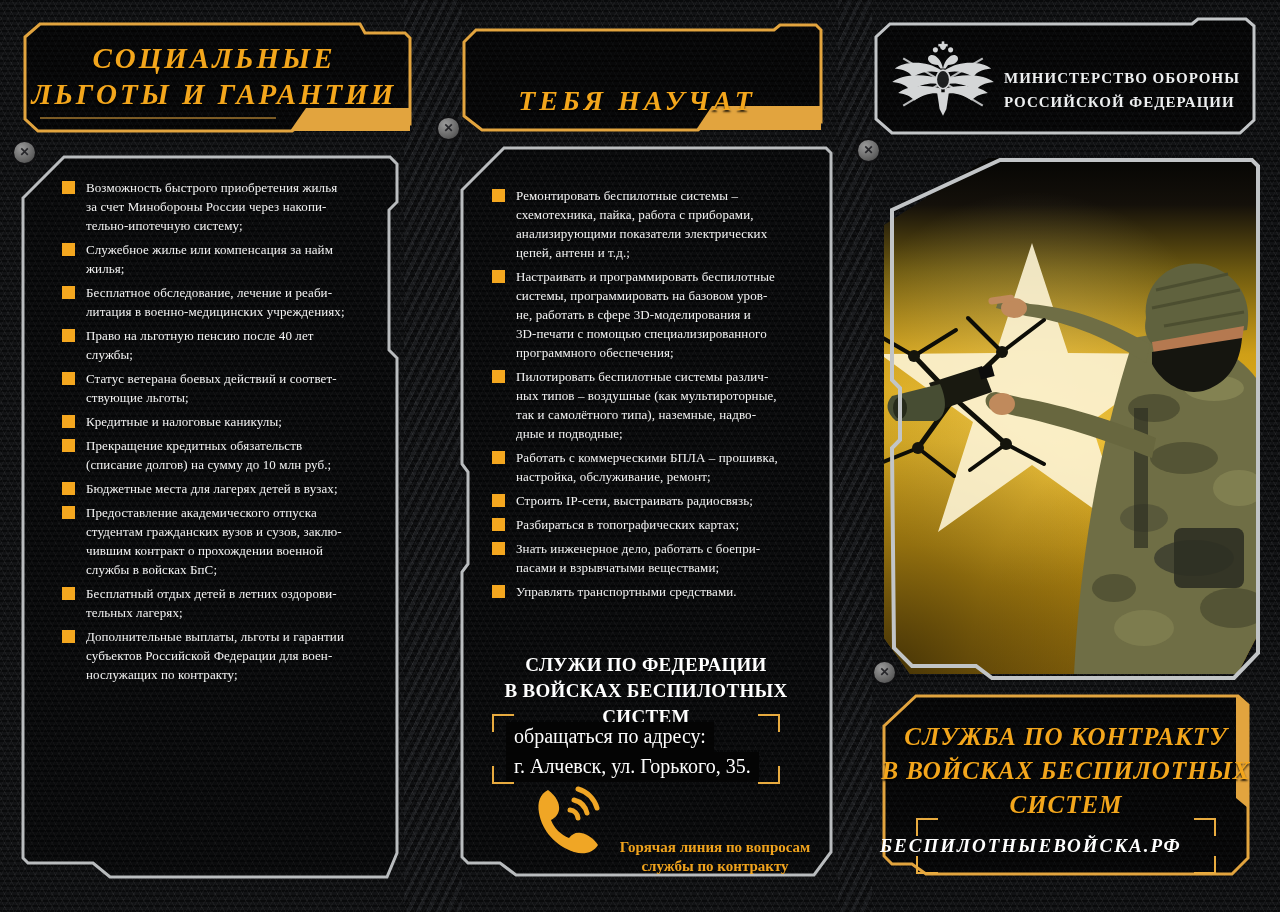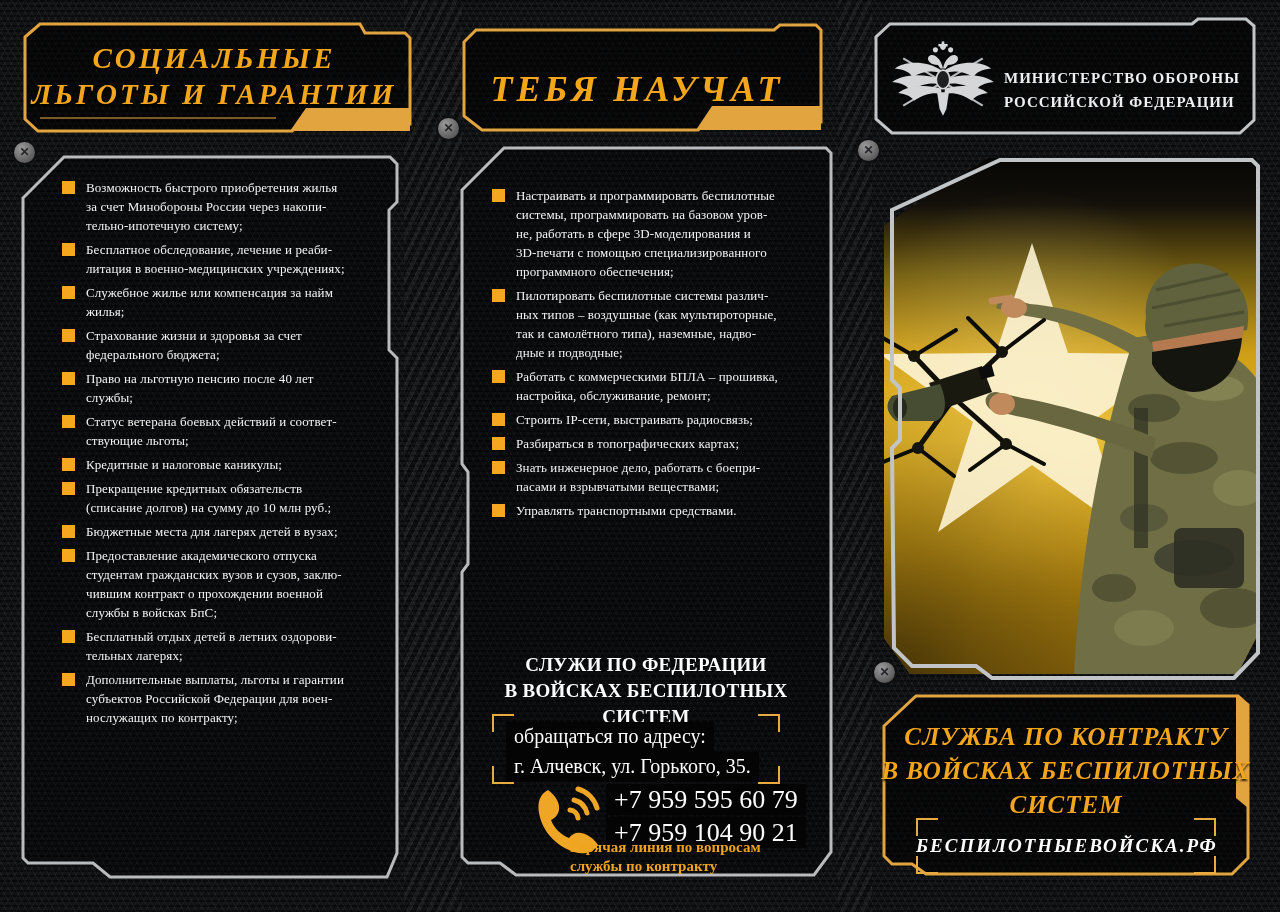--- a/index.html
+++ b/index.html
@@ -30,21 +30,21 @@
     line-height:25px;padding:2px 8px 3px 8px;white-space:nowrap;}
   .brk{position:absolute;pointer-events:none;}
   .brk i{position:absolute;width:20px;height:16px;border:0 solid #e8ab3f;}
   .brk .tl{left:0;top:0;border-left-width:2px;border-top-width:2px;}
   .brk .tr{right:0;top:0;border-right-width:2px;border-top-width:2px;}
   .brk .bl{left:0;bottom:0;border-left-width:2px;border-bottom-width:2px;}
   .brk .br{right:0;bottom:0;border-right-width:2px;border-bottom-width:2px;}
   .phones{position:absolute;}
   .phones .pline{display:block;background:#040404;color:#fdfdfd;font-size:26px;
     line-height:29px;padding:1px 8px;white-space:nowrap;margin-bottom:2px;width:max-content;}
-  .hotline{position:absolute;color:#f0a31d;font-weight:bold;
+  .hotline{position:absolute;text-align:center;color:#f0a31d;font-weight:bold;
     font-size:15px;line-height:19px;white-space:pre-line;}
   .ministry{position:absolute;color:#edeff0;font-weight:bold;font-size:15px;
     line-height:24px;letter-spacing:1px;white-space:pre-line;margin-top:6px;}
   .rtitle{position:absolute;text-align:center;color:#f3a61c;font-weight:bold;font-style:italic;
     font-size:25px;line-height:34px;white-space:pre-line;letter-spacing:1px;
     text-shadow:0 2px 2px rgba(0,0,0,.8);}
   .website{position:absolute;text-align:center;color:#ffffff;font-weight:bold;font-style:italic;
     font-size:19px;letter-spacing:2px;line-height:56px;white-space:nowrap;}
   .photo{position:absolute;left:884px;top:158px;width:372px;height:516px;
     background:
@@ -79,35 +79,30 @@
 
       <li>
         <span class="sq"></span>
         <span class="t">Возможность быстрого приобретения жилья
 за счет Минобороны России через накопи-
 тельно-ипотечную систему;</span>
       </li>
 
       <li>
         <span class="sq"></span>
+        <span class="t">Служебное жилье или компенсация за найм
+жилья;</span>
+      </li>
+
+      <li>
+        <span class="sq"></span>
         <span class="t">Бесплатное обследование, лечение и реаби-
 литация в военно-медицинских учреждениях;</span>
       </li>
 
-      <li>
-        <span class="sq"></span>
-        <span class="t">Служебное жилье или компенсация за найм
-жилья;</span>
-      </li>
-
-      <li>
-        <span class="sq"></span>
-        <span class="t">Страхование жизни и здоровья за счет
-федерального бюджета;</span>
-      </li>
 
       <li>
         <span class="sq"></span>
         <span class="t">Право на льготную пенсию после 40 лет
 службы;</span>
       </li>
 
       <li>
         <span class="sq"></span>
         <span class="t">Статус ветерана боевых действий и соответ-
@@ -150,28 +145,35 @@
 субъектов Российской Федерации для воен-
 нослужащих по контракту;</span>
       </li>
 
     </ul>
 
   <svg class="frame" style="left:448px;top:24px;" width="378" height="120" viewBox="0 0 378 120">
     <path d="M 28 6 L 326 6 L 332 1 L 368 1 L 373 6 L 373 98 L 260 98 L 250 106 L 34 106 L 16 92 L 16 18 Z" fill="rgba(0,0,0,.55)" stroke="#e2a43e" stroke-width="3"></path>
     <polygon points="373,82 373,106 248,106 264,82" fill="#e2a43e"></polygon>
   </svg>
-  <div class="hdr" style="left:448px;top:72px;width:378px;font-size:36px;line-height:34px;letter-spacing:4px;">ТЕБЯ НАУЧАТ</div>
+  <div class="hdr" style="left:448px;top:84px;width:378px;font-size:28px;line-height:34px;letter-spacing:4px;">ТЕБЯ НАУЧАТ</div>
   <div class="screw" style="left:438px;top:118px;">✕</div>
 
   <svg class="frame" style="left:456px;top:142px;" width="380" height="740" viewBox="0 0 380 740">
     <path d="M 48 6 L 370 6 L 375 11 L 375 710 L 358 733 L 60 733 L 44 721 L 12 721 L 6 715 L 6 430 L 12 422 L 12 330 L 6 322 L 6 48 Z" fill="rgba(0,0,0,.35)" stroke="#b9bcbe" stroke-width="3"></path>
   </svg>
   <ul class="list" style="left:492px;top:186px;width:330px;">
 
+      <li>
+        <span class="sq"></span>
+        <span class="t">Ремонтировать беспилотные системы –
+схемотехника, пайка, работа с приборами,
+анализирующими показатели электрических
+цепей, антенн и т.д.;</span>
+      </li>
 
       <li>
         <span class="sq"></span>
         <span class="t">Настраивать и программировать беспилотные
 системы, программировать на базовом уров-
 не, работать в сфере 3D-моделирования и
 3D-печати с помощью специализированного
 программного обеспечения;</span>
       </li>
 
@@ -223,24 +225,20 @@
       <i class="bl"></i>
       <i class="br"></i>
   </div>
 
   <svg class="frame" style="left:536px;top:784px;" width="64" height="70" viewBox="0 0 64 70">
     <path d="M12 6 C20 12 24 19 23 26 C22 31 19 34 15 36 C18 44 25 51 33 54 C36 50 40 48 45 49 C52 50 58 55 62 61 C57 69 48 71 38 68 C20 62 6 47 3 29 C1 18 4 10 12 6 Z" fill="#f0a625"></path>
     <path d="M34 26 a9 9 0 0 1 8 8" stroke="#f0a625" stroke-width="5" fill="none" stroke-linecap="round"></path>
     <path d="M38 16 a18 18 0 0 1 13 13" stroke="#f0a625" stroke-width="5" fill="none" stroke-linecap="round"></path>
     <path d="M42 5 a28 28 0 0 1 19 19" stroke="#f0a625" stroke-width="5" fill="none" stroke-linecap="round"></path>
   </svg>
-  <div class="phones" style="left:606px;top:784px;">
-    <span class="pline">+7 959 595 60 79</span>
-    <span class="pline">+7 959 104 90 21</span>
-  </div>
   <div class="hotline" style="left:570px;top:838px;width:290px;">Горячая линия по вопросам
 службы по контракту</div>
 
   <svg class="frame" style="left:862px;top:18px;" width="404" height="128" viewBox="0 0 404 128">
     <path d="M 28 6 L 330 6 L 336 1 L 384 1 L 392 8 L 392 102 L 378 115 L 30 115 L 14 101 L 14 19 Z" fill="rgba(0,0,0,.55)" stroke="#c2c5c7" stroke-width="3"></path>
   </svg>
   <svg class="frame" style="left:888px;top:32px;" width="110" height="100" viewBox="0 0 130 100">
     <g fill="#d4d6d7">
       <path d="M18 78 L112 22" stroke="#b9bbbc" stroke-width="2.5"></path>
       <path d="M18 22 L112 78" stroke="#b9bbbc" stroke-width="2.5"></path>
@@ -339,15 +337,15 @@
   </svg>
   <div class="rtitle" style="left:880px;top:720px;width:372px;">СЛУЖБА ПО КОНТРАКТУ
 В ВОЙСКАХ БЕСПИЛОТНЫХ
 СИСТЕМ</div>
   <div class="brk" style="left:916px;top:818px;width:300px;height:56px;">
     <i class="tl"></i>
       <i class="tr"></i>
       <i class="bl"></i>
       <i class="br"></i>
   </div>
-  <div class="website" style="left:916px;top:818px;width:300px;">БЕСПИЛОТНЫЕВОЙСКА.РФ</div>
+  <div class="website" style="left:880px;top:818px;width:300px;">БЕСПИЛОТНЫЕВОЙСКА.РФ</div>
 
 </div>
 
 </body></html>

